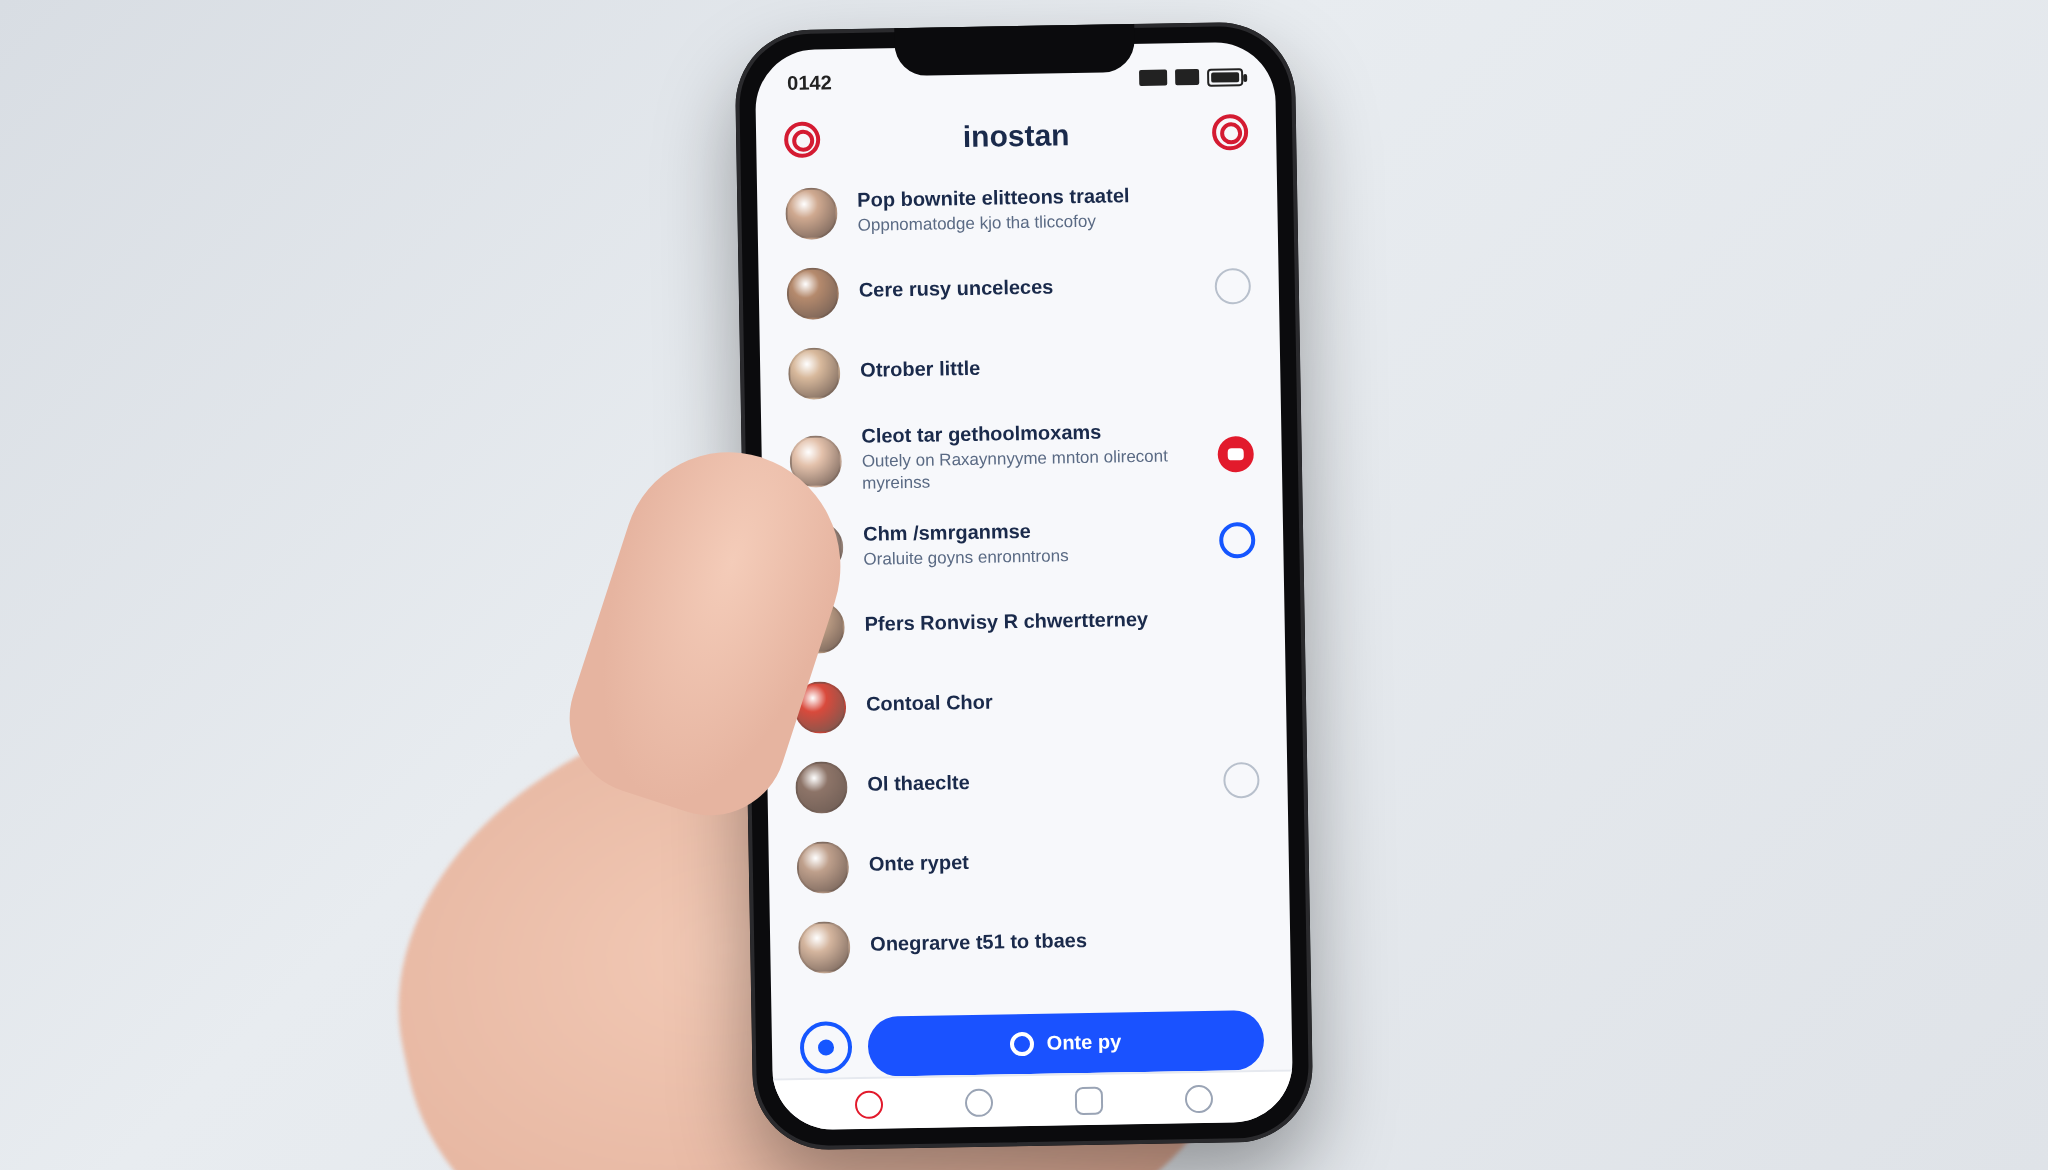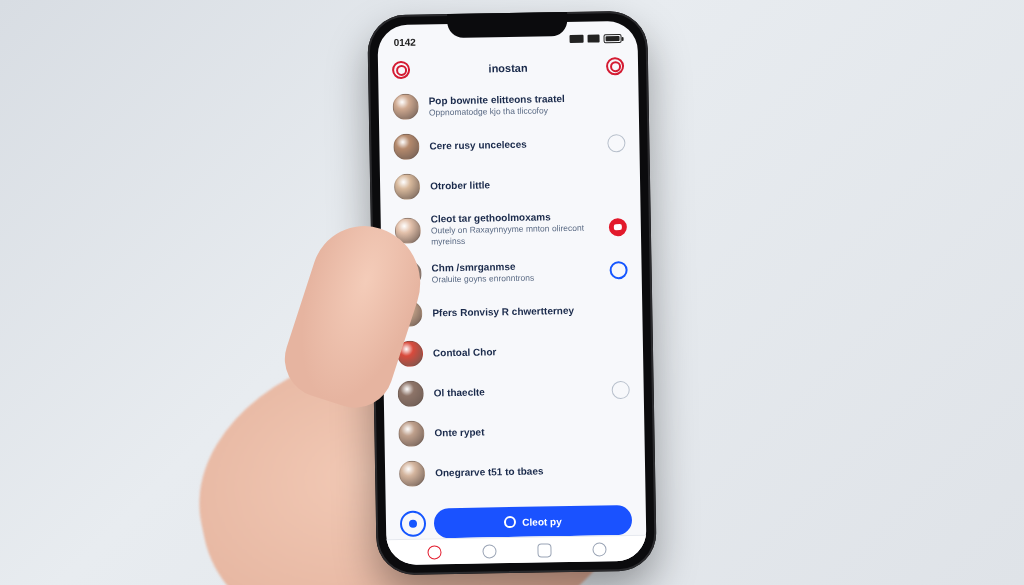--- a/index.html
+++ b/index.html
@@ -74,21 +74,21 @@
   .wifi { width: 12px; }
   .batt { width: 18px; height: 9px; border:1px solid #222; border-radius:2px; position:relative; background:none;}
   .batt::after{content:"";position:absolute;right:-3px;top:2px;width:2px;height:4px;background:#222;border-radius:1px;}
   .batt::before{content:"";position:absolute;left:1px;top:1px;width:14px;height:5px;background:#222;border-radius:1px;}
 
   
   .app-header {
     display: flex; align-items: center; justify-content: space-between;
     padding: 6px 14px 8px;
   }
-  .app-header .title { font-size: 11px; font-weight: 700; color:#1a2a4b; }
+  .app-header .title { font-size: 15px; font-weight: 700; color:#1a2a4b; }
   .circ-icon {
     width: 18px; height: 18px; border: 2px solid #d41b32; border-radius: 50%;
     display:flex;align-items:center;justify-content:center;
   }
   .circ-icon::after{content:"";width:7px;height:7px;border:2px solid #d41b32;border-radius:50%;}
 
   
   .list { padding: 0 10px; }
   .row {
     display: flex; align-items: center; gap: 10px;
@@ -246,21 +246,21 @@
             <div class="t1">Onegrarve t51 to tbaes</div>
           </div>
       </div>
 
     </div>
 
     <div class="composer">
       <div class="compose-icon"></div>
       <div class="compose-pill">
         <span class="dot"></span>
-        <span>Cleot py</span>
+        <span>Onte py</span>
       </div>
     </div>
 
     <div class="bottombar">
       <span class="bb dotpink"></span>
       <span class="bb round"></span>
       <span class="bb"></span>
       <span class="bb round"></span>
     </div>
 

